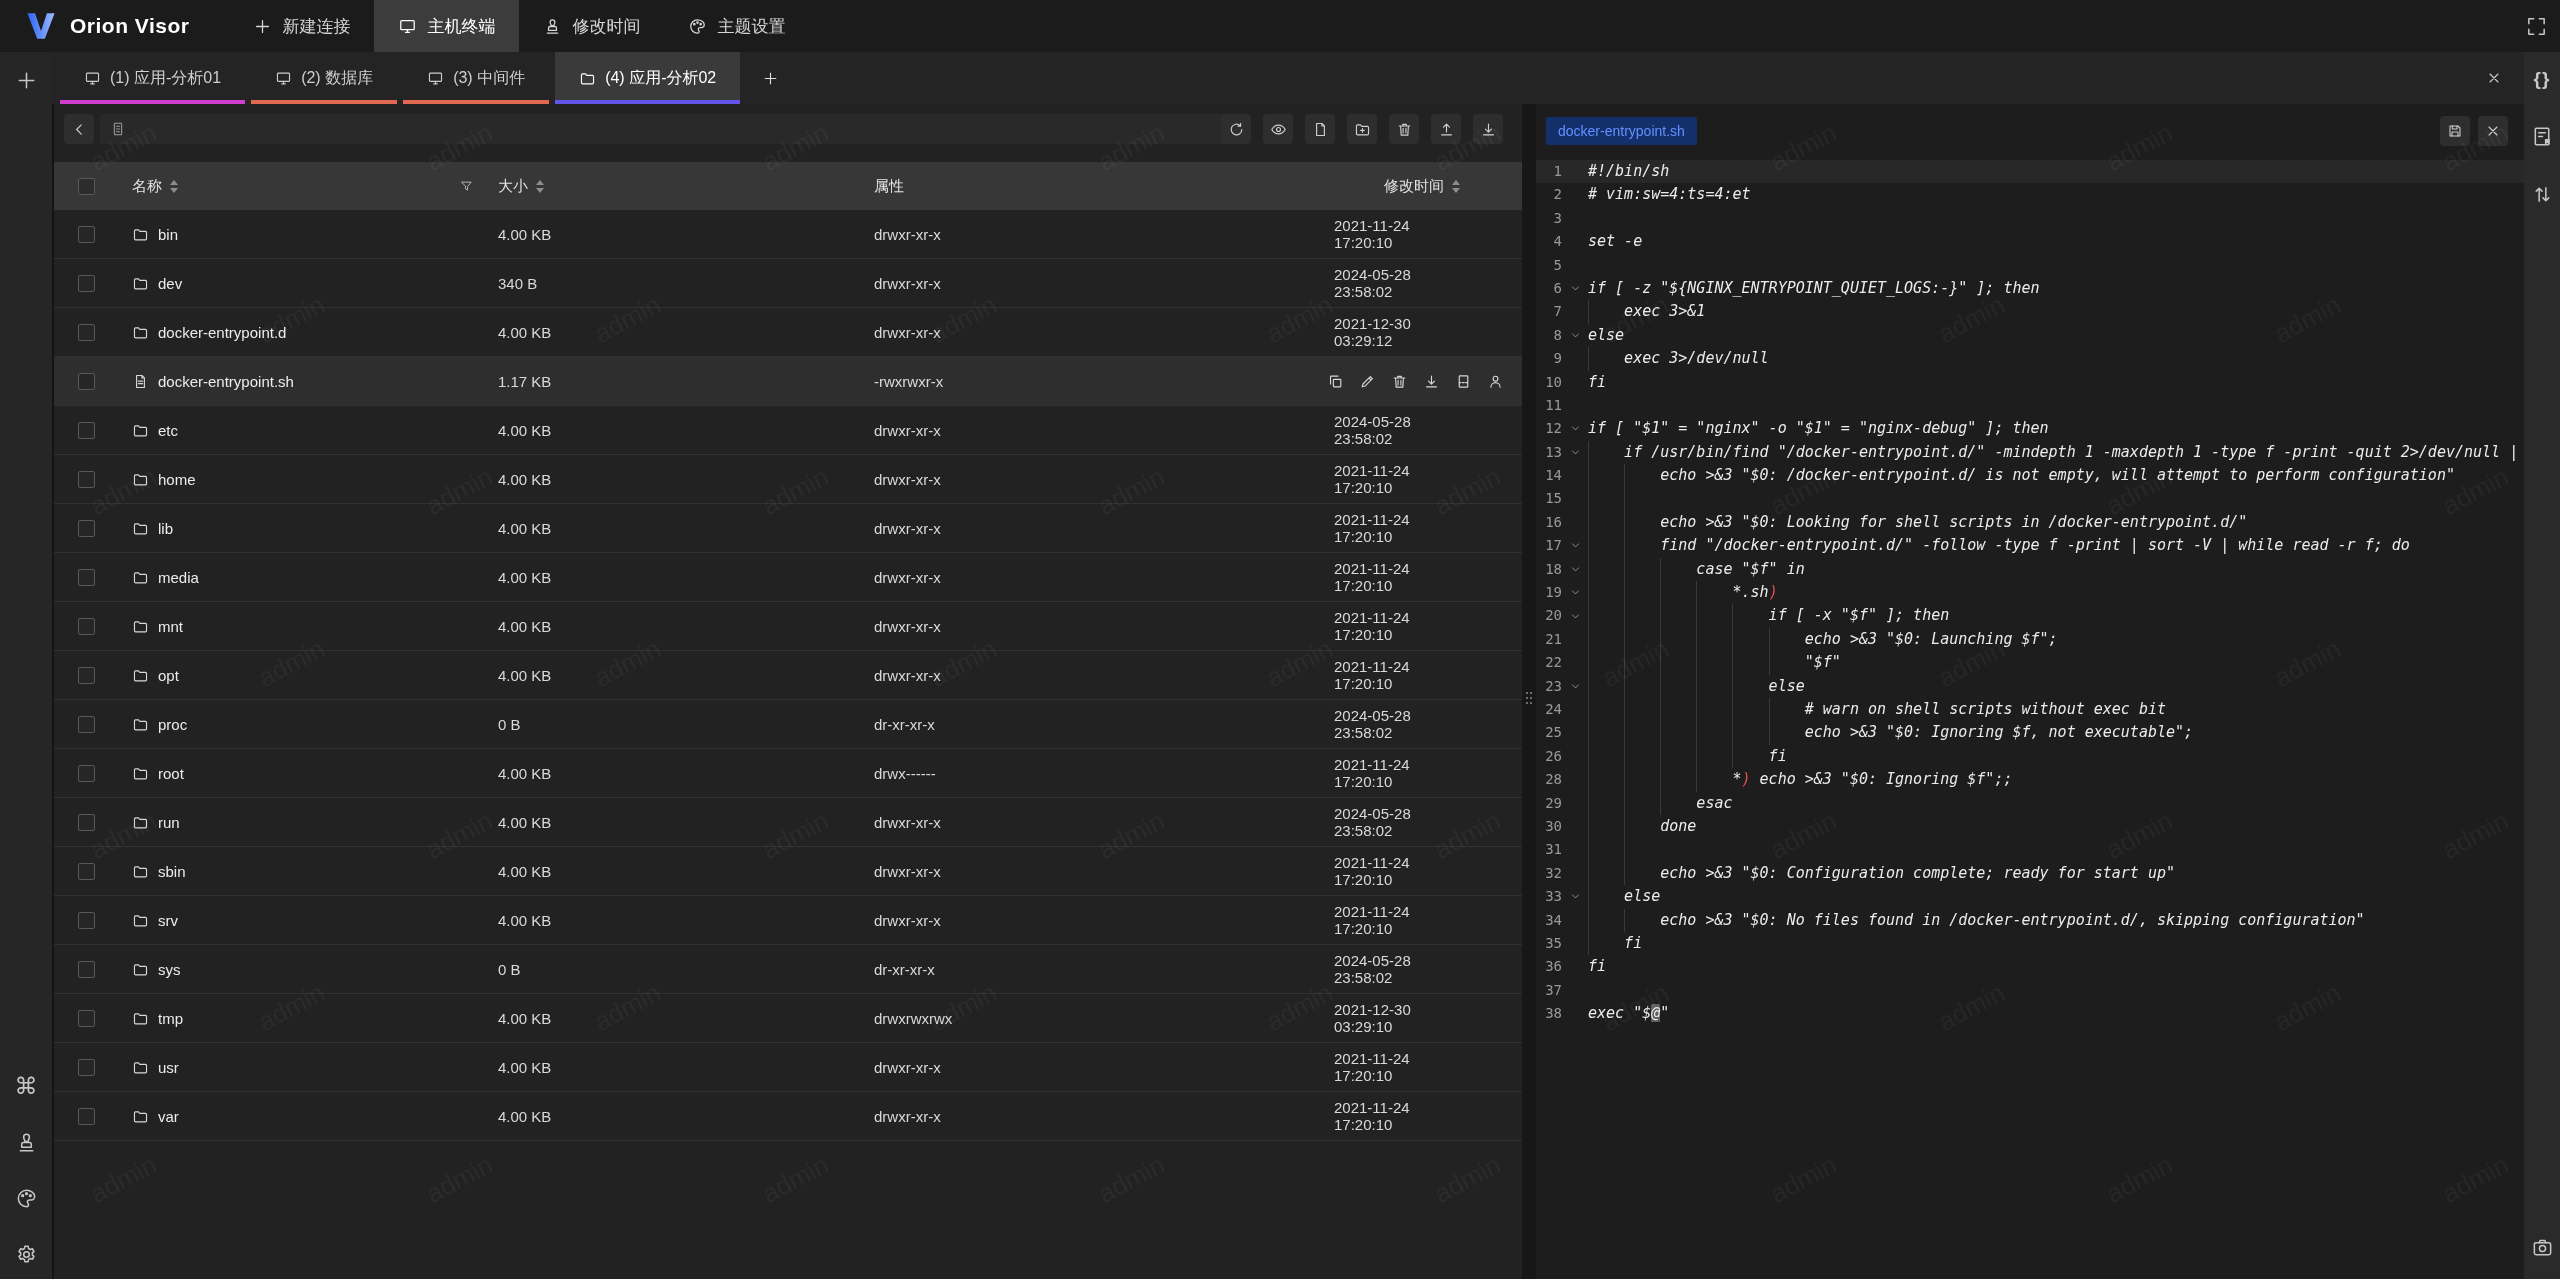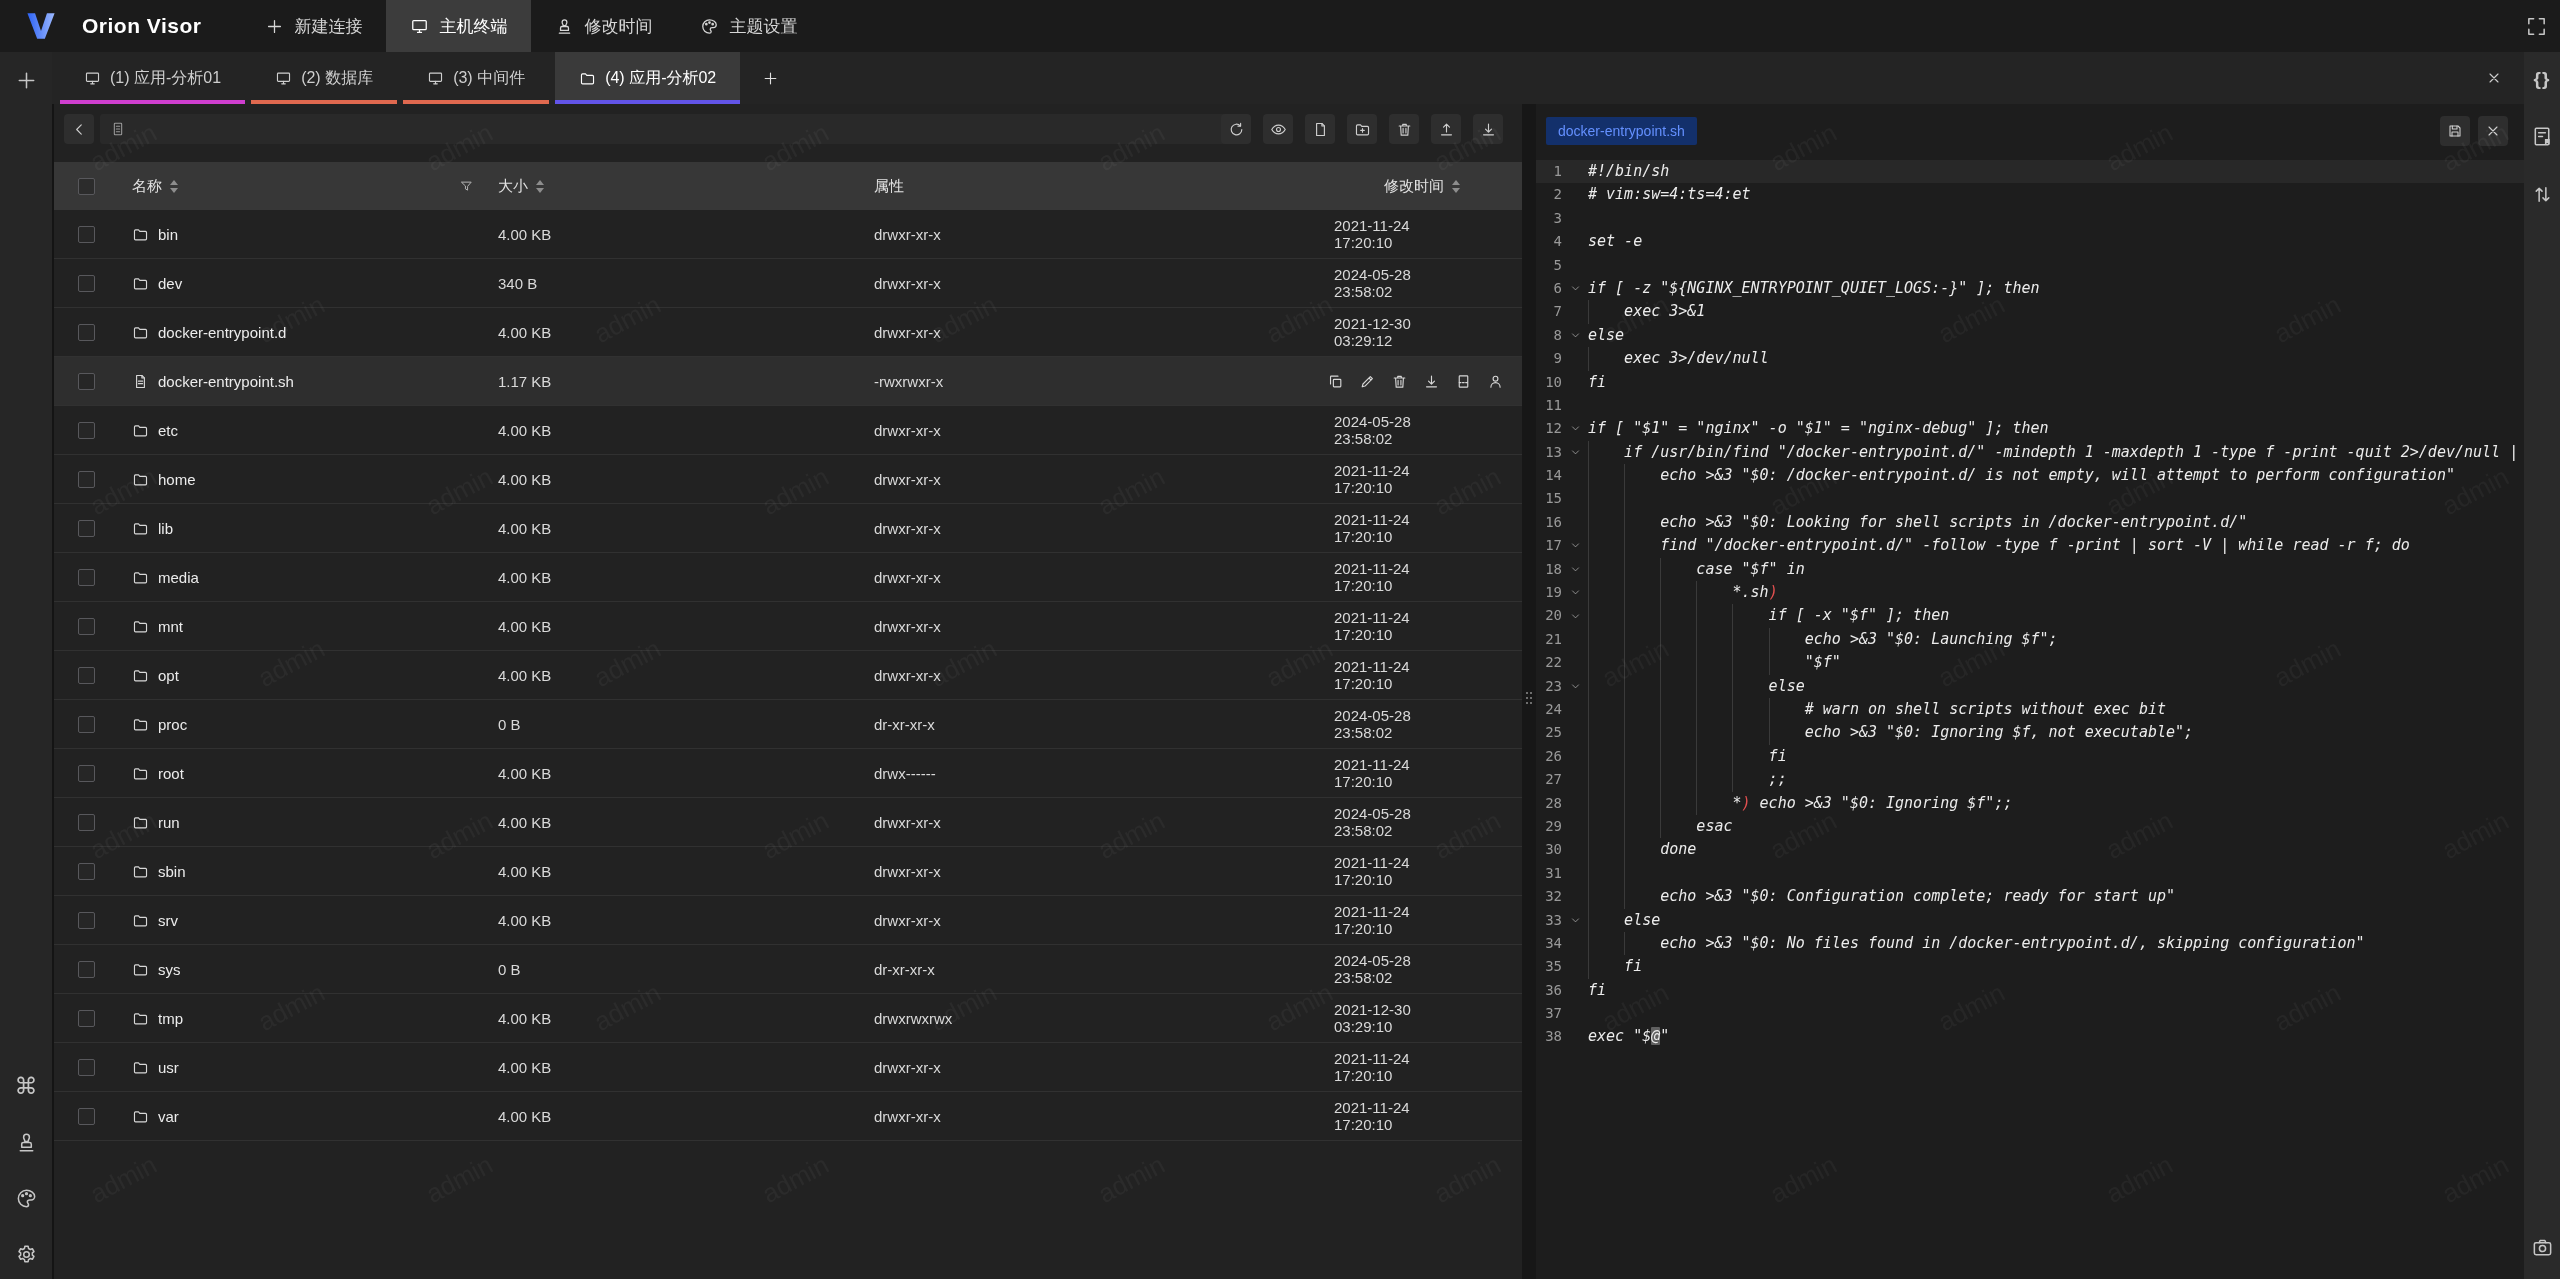--- a/index.html
+++ b/index.html
@@ -4,21 +4,21 @@
 <style>
   html,body{margin:0;padding:0;background:#141414;}
   .app{position:relative;width:2560px;height:1279px;background:#141414;overflow:hidden;
        font-family:"Liberation Sans","DejaVu Sans",sans-serif;color:#ddd;-webkit-font-smoothing:antialiased;}
   .ic{display:inline-block;vertical-align:middle;stroke:currentColor;fill:none;stroke-width:1.6;stroke-linecap:round;stroke-linejoin:round;}
   
   .watermark{position:absolute;inset:0;z-index:50;pointer-events:none;overflow:hidden;}
   .watermark span{position:absolute;font-size:26px;color:rgba(255,255,255,0.045);transform:rotate(-28deg);white-space:nowrap;}
   
   .navbar{position:absolute;left:0;top:0;width:2560px;height:52px;background:#1b1b1b;display:flex;align-items:center;z-index:5;}
-  .brand{display:flex;align-items:center;gap:24px;padding-left:24px;}
+  .brand{display:flex;align-items:center;gap:12px;padding-left:24px;}
   .brand-name{font-size:21px;font-weight:bold;color:#fff;letter-spacing:.5px;}
   .nav-menu{display:flex;height:100%;margin-left:40px;}
   .nav-item{display:flex;align-items:center;gap:10px;padding:0 24px;height:100%;font-size:17px;color:#d6d6d6;cursor:pointer;}
   .nav-item.active{background:#3c3c3c;color:#fff;}
   .nav-item .ic{width:19px;height:19px;}
   .nav-right{position:absolute;right:10px;top:0;height:52px;display:flex;align-items:center;}
   
   .tabbar{position:absolute;left:52px;top:52px;width:2472px;height:52px;background:#242424;display:flex;align-items:stretch;z-index:4;}
   .stab{position:relative;display:flex;align-items:center;gap:9px;padding:0 24px;margin-right:6px;font-size:16px;color:#cfcfcf;cursor:pointer;}
   .stab .ic{width:17px;height:17px;}
@@ -1019,29 +1019,20 @@
         <div class="cl">
     <span class="ln">26</span>
     <span class="fold">
             <svg class="ic">
               <use href="#i-chevdown"></use>
             </svg>
           </span>
     <span class="code"><i class="guide" style="left: 0px;"></i><i class="guide" style="left: 36.12px;"></i><i class="guide" style="left: 72.24px;"></i><i class="guide" style="left: 108.36px;"></i><i class="guide" style="left: 144.48px;"></i>                    fi</span>
   </div>
         <div class="cl">
-    <span class="ln">27</span>
-    <span class="fold">
-            <svg class="ic">
-              <use href="#i-chevdown"></use>
-            </svg>
-          </span>
-    <span class="code"><i class="guide" style="left: 0px;"></i><i class="guide" style="left: 36.12px;"></i><i class="guide" style="left: 72.24px;"></i><i class="guide" style="left: 108.36px;"></i><i class="guide" style="left: 144.48px;"></i>                    ;;</span>
-  </div>
-        <div class="cl">
     <span class="ln">28</span>
     <span class="fold">
             <svg class="ic">
               <use href="#i-chevdown"></use>
             </svg>
           </span>
     <span class="code"><i class="guide" style="left: 0px;"></i><i class="guide" style="left: 36.12px;"></i><i class="guide" style="left: 72.24px;"></i><i class="guide" style="left: 108.36px;"></i>                *<span class="red">)</span> echo &gt;&amp;3 "$0: Ignoring $f";;</span>
   </div>
         <div class="cl">
     <span class="ln">29</span>

